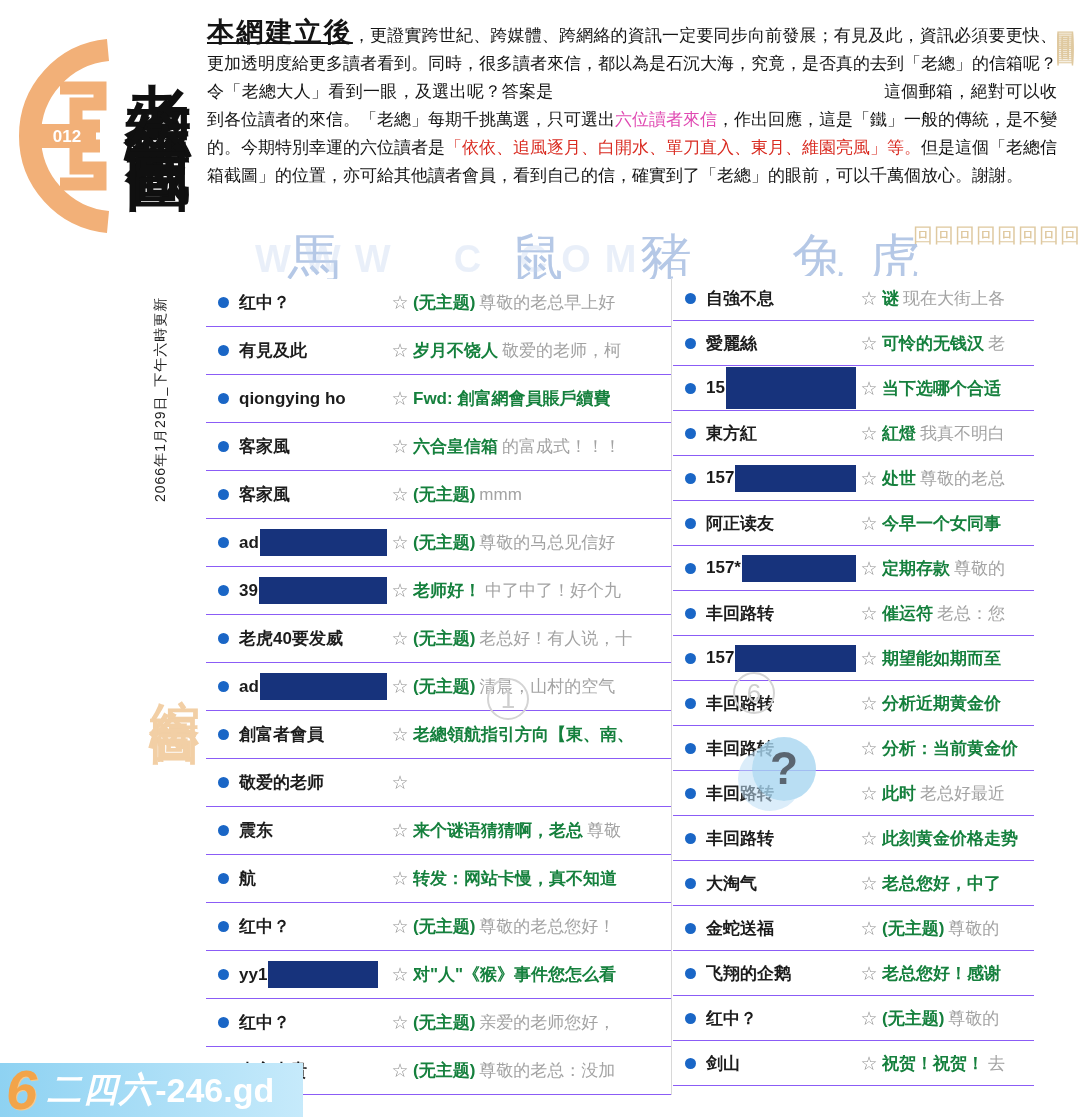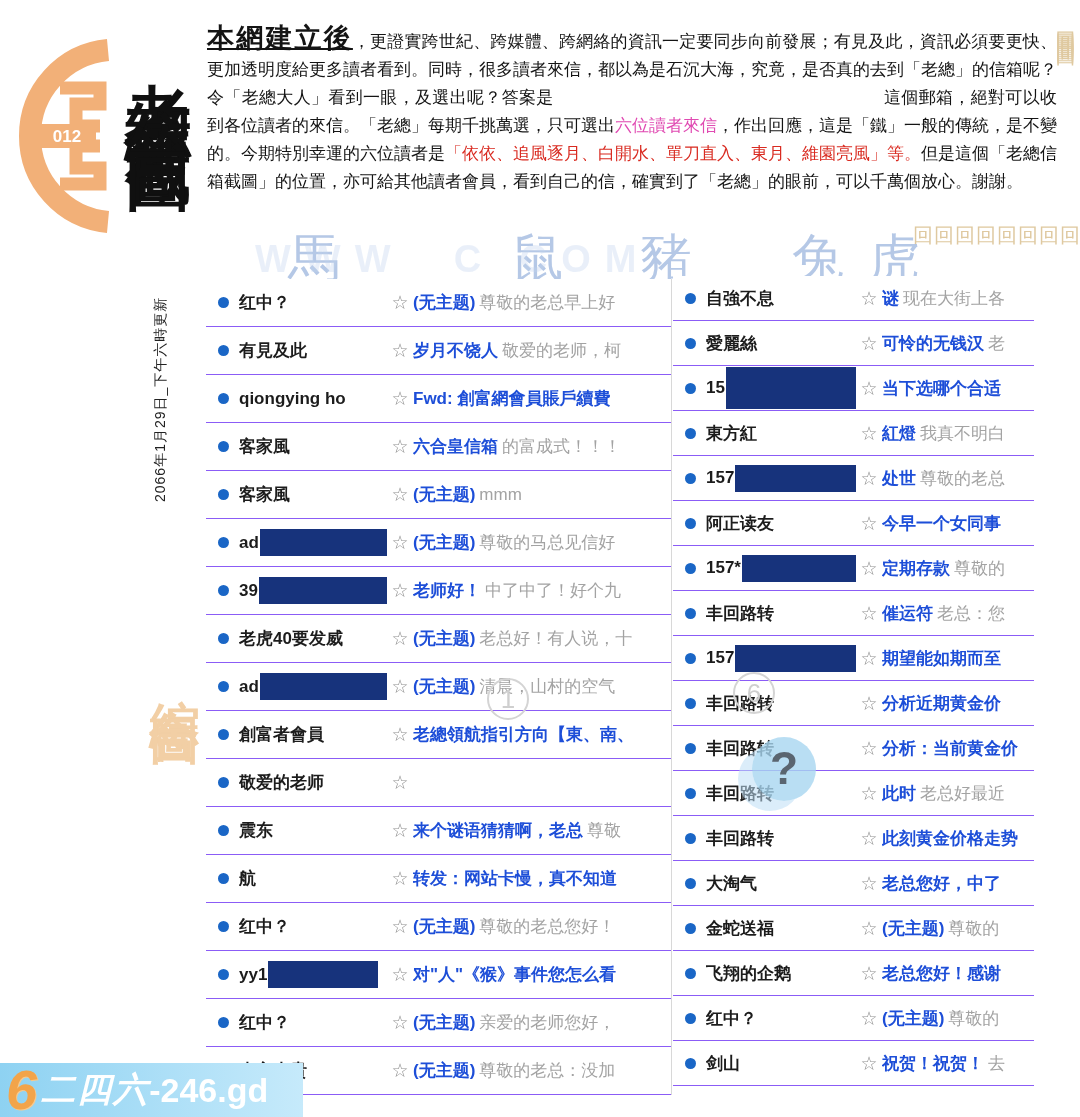--- a/index.html
+++ b/index.html
@@ -24,21 +24,21 @@
     font-size:50px; letter-spacing:10px; color:#f2cfa5;
   }
   .v-date {
     position:absolute; left:46px; top:378px; width:230px;
     transform:rotate(-90deg); transform-origin:center;
     font-size:14px; color:#222; letter-spacing:1px; white-space:nowrap;
   }
 
   
   .header-para {
-    position:absolute; left:207px; top:24px; width:850px;
+    position:absolute; left:207px; top:18px; width:850px;
     font-size:17px; line-height:28px; text-align:justify; color:#141414;
     font-family:"Liberation Serif", serif;
   }
   .lead { font-size:27px; font-weight:bold; letter-spacing:2px; text-decoration:underline; text-decoration-thickness:2px; }
   .gap { display:inline-block; width:330px; }
   .hl-pink { color:#e04ab2; }
   .hl-red  { color:#d92b21; }
 
   
   .meander-v {
@@ -78,21 +78,21 @@
   }
   .sender {
     flex:0 0 148px; font-weight:bold; font-size:17px; color:#1c1c1c;
     overflow:hidden; display:flex; align-items:center; gap:1px;
   }
   .mail-col.right .sender { flex-basis:150px; }
   .redact { display:inline-block; height:27px; background:#17337c; }
   .redact.tall { height:42px; }
   .star { flex:0 0 26px; color:#8f8f8f; font-size:19px; text-align:center; }
   .subject { flex:1; font-size:17px; overflow:hidden; }
-  .subject .sb { font-weight:bold; color:#1d4ed8;margin-top:12px; }
+  .subject .sb { font-weight:bold; color:#15803d;margin-top:12px; }
   .subject .sg { color:#a3a3a3; margin-left:4px; }
 
   
   .circled {
     position:absolute; width:42px; height:42px; border:2px solid #d4d4d4;
     border-radius:50%; color:#cfcfcf; font-size:26px; line-height:38px;
     text-align:center; background:transparent; pointer-events:none;
   }
   .qmark {
     position:absolute; left:752px; top:737px; width:64px; height:64px;
@@ -105,21 +105,21 @@
   .footer-bar {
     position:absolute; left:0; top:1063px; width:303px; height:54px;
     background:linear-gradient(90deg,#8ed2f2,#c6eafb); display:flex; align-items:center;
   }
   .footer-six {
     font-size:56px; font-weight:bold; font-style:italic; color:#f2a44a;
     margin-left:6px; line-height:50px; text-shadow:1px 1px 0 #f7c98d;
   }
   .footer-cn {
     font-family:"DejaVu Serif", serif; font-weight:bold; font-style:italic;
-    font-size:34px; color:#ffffff; margin-left:4px; letter-spacing:2px;
+    font-size:34px; color:#ffffff; margin-left:10px; letter-spacing:2px;
   }
   .footer-domain { font-size:34px; font-weight:bold; color:#ffffff; }
 </style>
 </head>
 <body>
 
 <svg class="logo" viewBox="0 0 104 200">
   <path d="M98 14 A86 86 0 0 0 20 100 A86 86 0 0 0 98 186" fill="none" stroke="#f2b078" stroke-width="22"></path>
   <path d="M50 52 h40 v16 h-24 v22 h24" fill="none" stroke="#f2b078" stroke-width="13"></path>
   <path d="M50 148 h40 v-16 h-24 v-22 h24" fill="none" stroke="#f2b078" stroke-width="13"></path>

